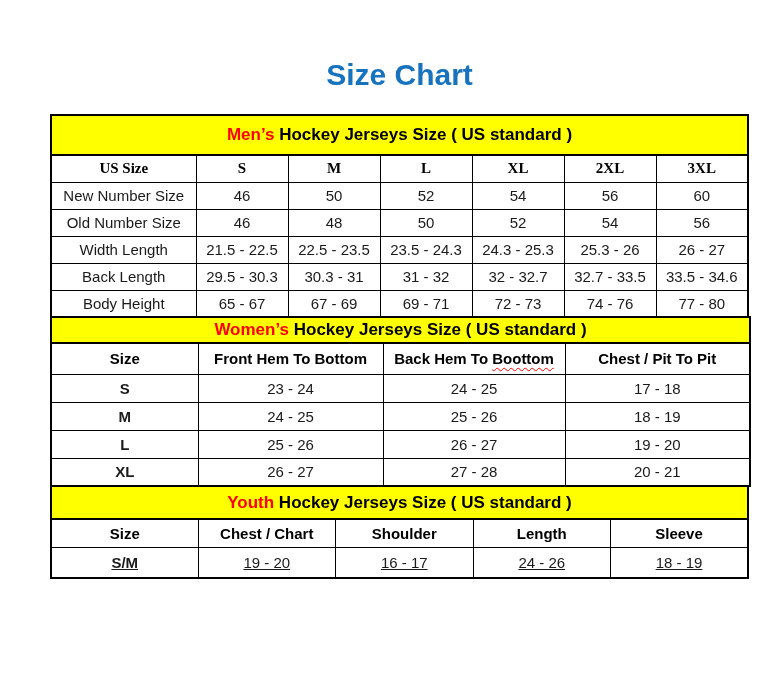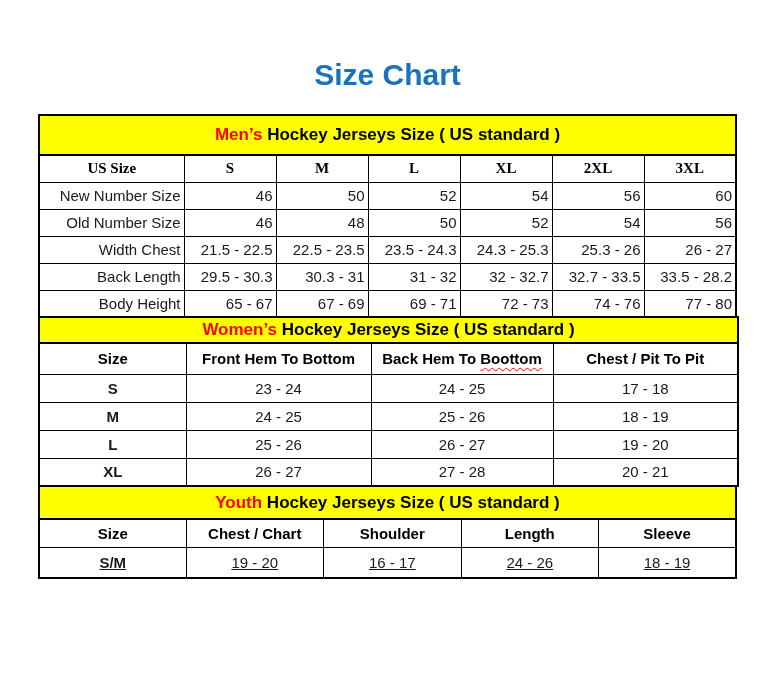--- a/index.html
+++ b/index.html
@@ -4,21 +4,21 @@
 <style>
   * { box-sizing: border-box; }
   html, body { margin: 0; padding: 0; }
   body {
     width: 776px; height: 692px;
     background: #ffffff;
     font-family: "Liberation Sans", sans-serif;
     color: #1a1a1a;
     overflow: hidden;
   }
-  .page { width: 776px; height: 692px; padding-top: 58px; }
+  .page { width: 776px; height: 692px; padding-top: 58px; padding-left: 12px; }
   .content { width: 699px; margin-left: 38px; }
 
   h1.page-title {
     margin: 0 0 22px 0;
     text-align: center;
     font-size: 30px;
     font-weight: bold;
     letter-spacing: 0px;
     color: #1873BE;
   }
@@ -51,21 +51,21 @@
   .t-mens   th.banner { height: 40px; }
   .t-womens th.banner { height: 20px; }
   .t-youth  th.banner { height: 33px; }
   .banner .hl { color: #FF0000; margin-top: 22px; }
 
   thead tr.cols th { font-weight: bold; color: #000; }
   .t-mens   thead tr.cols th { height: 27px; font-family: Liberation Serif, serif; }
   .t-womens thead tr.cols th { height: 31px; }
   .t-youth  thead tr.cols th { height: 28px; }
 
-  .t-mens   tbody td { height: 27px; text-align: right; }
+  .t-mens   tbody td { height: 27px; }
   .t-womens tbody td { height: 28px; }
   .t-youth  tbody td { height: 31px; text-decoration: underline; }
 
   tbody td { font-weight: normal; }
   table.labels-bold tbody td:first-child { font-weight: bold; }
 
   
   .t-mens col.c0 { width: 145px; }
   .t-womens col.c0 { width: 147px; }
   .t-womens col.c1 { width: 185px; }
@@ -128,36 +128,36 @@
           <tr>
             <td>Old Number Size</td>
             <td>46</td>
             <td>48</td>
             <td>50</td>
             <td>52</td>
             <td>54</td>
             <td>56</td>
           </tr>
           <tr>
-            <td>Width Chest</td>
+            <td>Width Length</td>
             <td>21.5 - 22.5</td>
             <td>22.5 - 23.5</td>
             <td>23.5 - 24.3</td>
             <td>24.3 - 25.3</td>
             <td>25.3 - 26</td>
             <td>26 - 27</td>
           </tr>
           <tr>
             <td>Back Length</td>
             <td>29.5 - 30.3</td>
             <td>30.3 - 31</td>
             <td>31 - 32</td>
             <td>32 - 32.7</td>
             <td>32.7 - 33.5</td>
-            <td>33.5 - 28.2</td>
+            <td>33.5 - 34.6</td>
           </tr>
           <tr>
             <td>Body Height</td>
             <td>65 - 67</td>
             <td>67 - 69</td>
             <td>69 - 71</td>
             <td>72 - 73</td>
             <td>74 - 76</td>
             <td>77 - 80</td>
           </tr>

